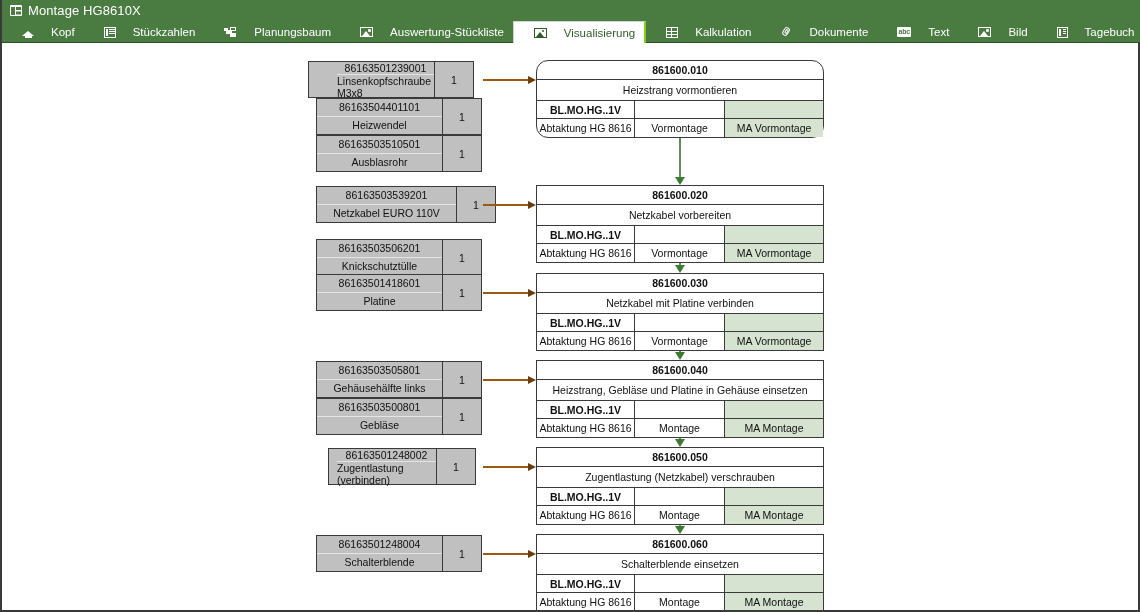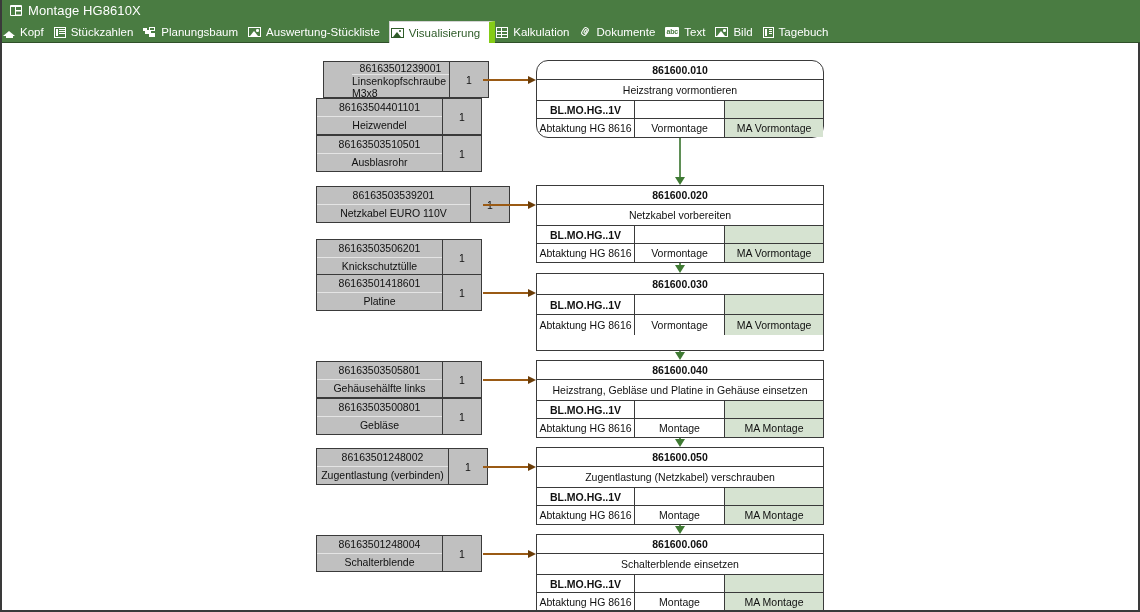--- a/index.html
+++ b/index.html
@@ -42,27 +42,27 @@
   }
   .winicon:after{
     content:"";position:absolute;left:6px;top:1.5px;width:4.5px;height:3px;
     background:#4a7c42;box-shadow:0 4.5px 0 0 #4a7c42;
   }
   .tabbar{
     position:absolute;left:0;top:21px;height:22px;width:100%;
     display:flex;align-items:stretch;
   }
   .tab{
-    display:flex;align-items:center;gap:5px;
-    padding:0 9px 0 1px;height:22px;box-sizing:border-box;
+    display:flex;align-items:center;gap:17px;
+    padding:0 9px 0 20px;height:22px;box-sizing:border-box;
     color:#ffffff;font-size:11.5px;white-space:nowrap;cursor:default;
   }
   .tab.active{
     background:#ffffff;color:#2f5c29;font-weight:400;
-    border-top:1px solid #d4d4d4;border-left:1px solid #d4d4d4;border-right:6px solid #84cc16;
+    border-top:1px solid #d4d4d4;border-left:1px solid #d4d4d4;border-right:2px solid #84cc16;
   }
   .ic{flex:0 0 auto;display:inline-block;position:relative;}
   
   .ic-home{width:12px;height:11px;}
   .ic-home:before{
     content:"";position:absolute;left:0;top:4px;width:0;height:0;
     border-left:6px solid transparent;border-right:6px solid transparent;
     border-bottom:5px solid #fff;
   }
   .ic-home:after{
@@ -262,21 +262,21 @@
       <div class="tab">
         <span class="ic ic-book"></span>
         <span>Tagebuch</span>
       </div>
     </div>
 
   </div>
 
   <div class="canvas">
 
-    <div class="node part" style="left:321px;top:18px;width:166px;height:37px;padding-left:28px;">
+    <div class="node part" style="left:306px;top:18px;width:166px;height:37px;padding-left:28px;">
       <div class="part-main">
         <div class="part-num">86163501239001</div>
         <div class="part-name">Linsenkopfschraube  M3x8</div>
       </div>
       <div class="part-qty">1</div>
     </div>
     <div class="node part" style="left:314px;top:55px;width:166px;height:37px;">
       <div class="part-main">
         <div class="part-num">86163504401101</div>
         <div class="part-name">Heizwendel</div>
@@ -284,21 +284,21 @@
       <div class="part-qty">1</div>
     </div>
     <div class="node part" style="left:314px;top:92px;width:166px;height:37px;">
       <div class="part-main">
         <div class="part-num">86163503510501</div>
         <div class="part-name">Ausblasrohr</div>
       </div>
       <div class="part-qty">1</div>
     </div>
 
-    <div class="node part" style="left:314px;top:143px;width:194px;height:37px;text-align:right;">
+    <div class="node part" style="left:314px;top:143px;width:180px;height:37px;text-align:right;">
       <div class="part-main">
         <div class="part-num">86163503539201</div>
         <div class="part-name">Netzkabel EURO 110V</div>
       </div>
       <div class="part-qty">1</div>
     </div>
     <div class="node part" style="left:314px;top:196px;width:166px;height:37px;">
       <div class="part-main">
         <div class="part-num">86163503506201</div>
         <div class="part-name">Knickschutztülle</div>
@@ -322,21 +322,21 @@
       <div class="part-qty">1</div>
     </div>
     <div class="node part" style="left:314px;top:355px;width:166px;height:37px;">
       <div class="part-main">
         <div class="part-num">86163503500801</div>
         <div class="part-name">Gebläse</div>
       </div>
       <div class="part-qty">1</div>
     </div>
 
-    <div class="node part" style="left:314px;top:405px;width:172px;height:37px;">
+    <div class="node part" style="left:326px;top:405px;width:148px;height:37px;padding-left:8px;">
       <div class="part-main">
         <div class="part-num">86163501248002</div>
         <div class="part-name">Zugentlastung (verbinden)</div>
       </div>
       <div class="part-qty">1</div>
     </div>
 
     <div class="node part" style="left:314px;top:492px;width:166px;height:37px;">
       <div class="part-main">
         <div class="part-num">86163501248004</div>
@@ -377,20 +377,21 @@
       </div>
       <div class="proc-row last">
         <div class="proc-c1">Abtaktung HG 8616</div>
         <div class="proc-c2">Vormontage</div>
         <div class="proc-c3">MA Vormontage</div>
       </div>
     </div>
 
     <div class="node proc" style="left:534px;top:230px;width:288px;height:78px;">
       <div class="proc-id">861600.030</div>
+      <div class="proc-desc">Netzkabel mit Platine verbinden</div>
       <div class="proc-row">
         <div class="proc-c1 bold">BL.MO.HG..1V</div>
         <div class="proc-c2"></div>
         <div class="proc-c3"></div>
       </div>
       <div class="proc-row last">
         <div class="proc-c1">Abtaktung HG 8616</div>
         <div class="proc-c2">Vormontage</div>
         <div class="proc-c3">MA Vormontage</div>
       </div>

